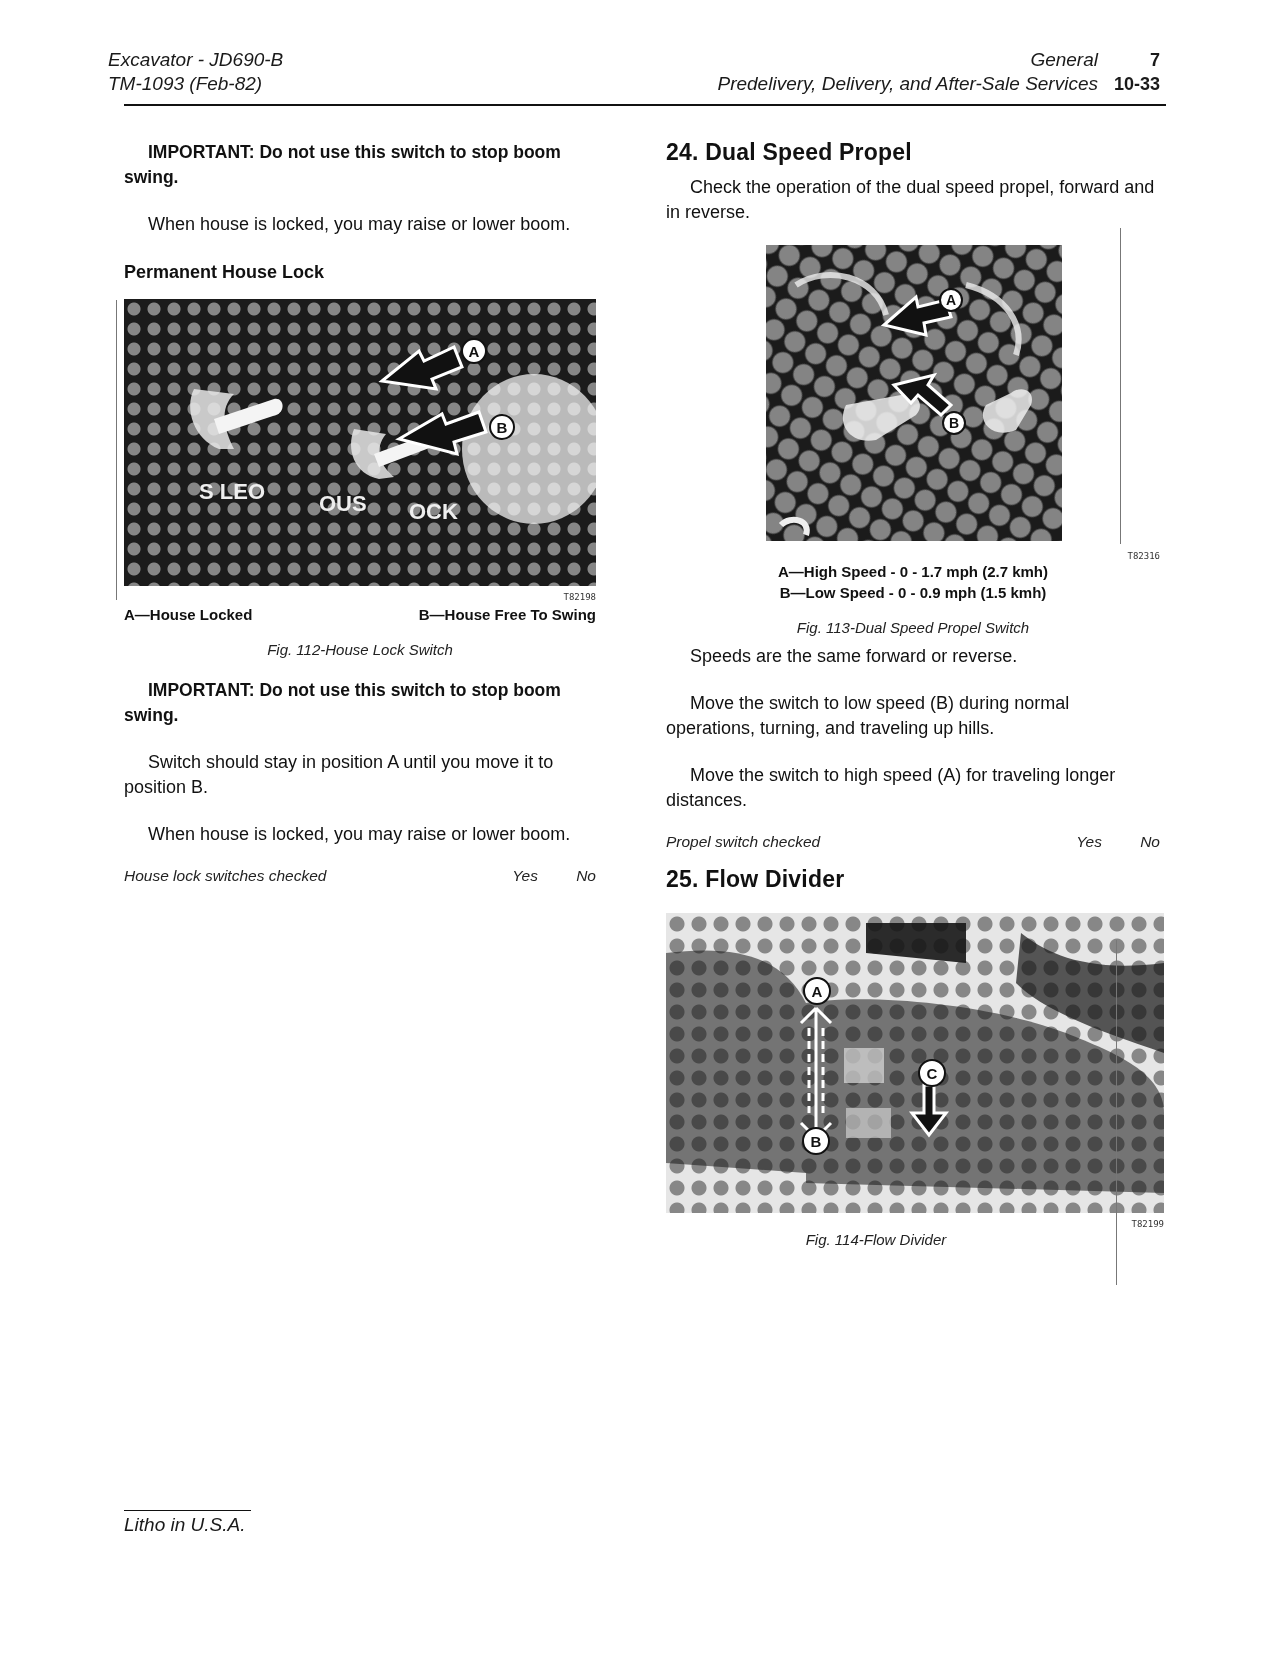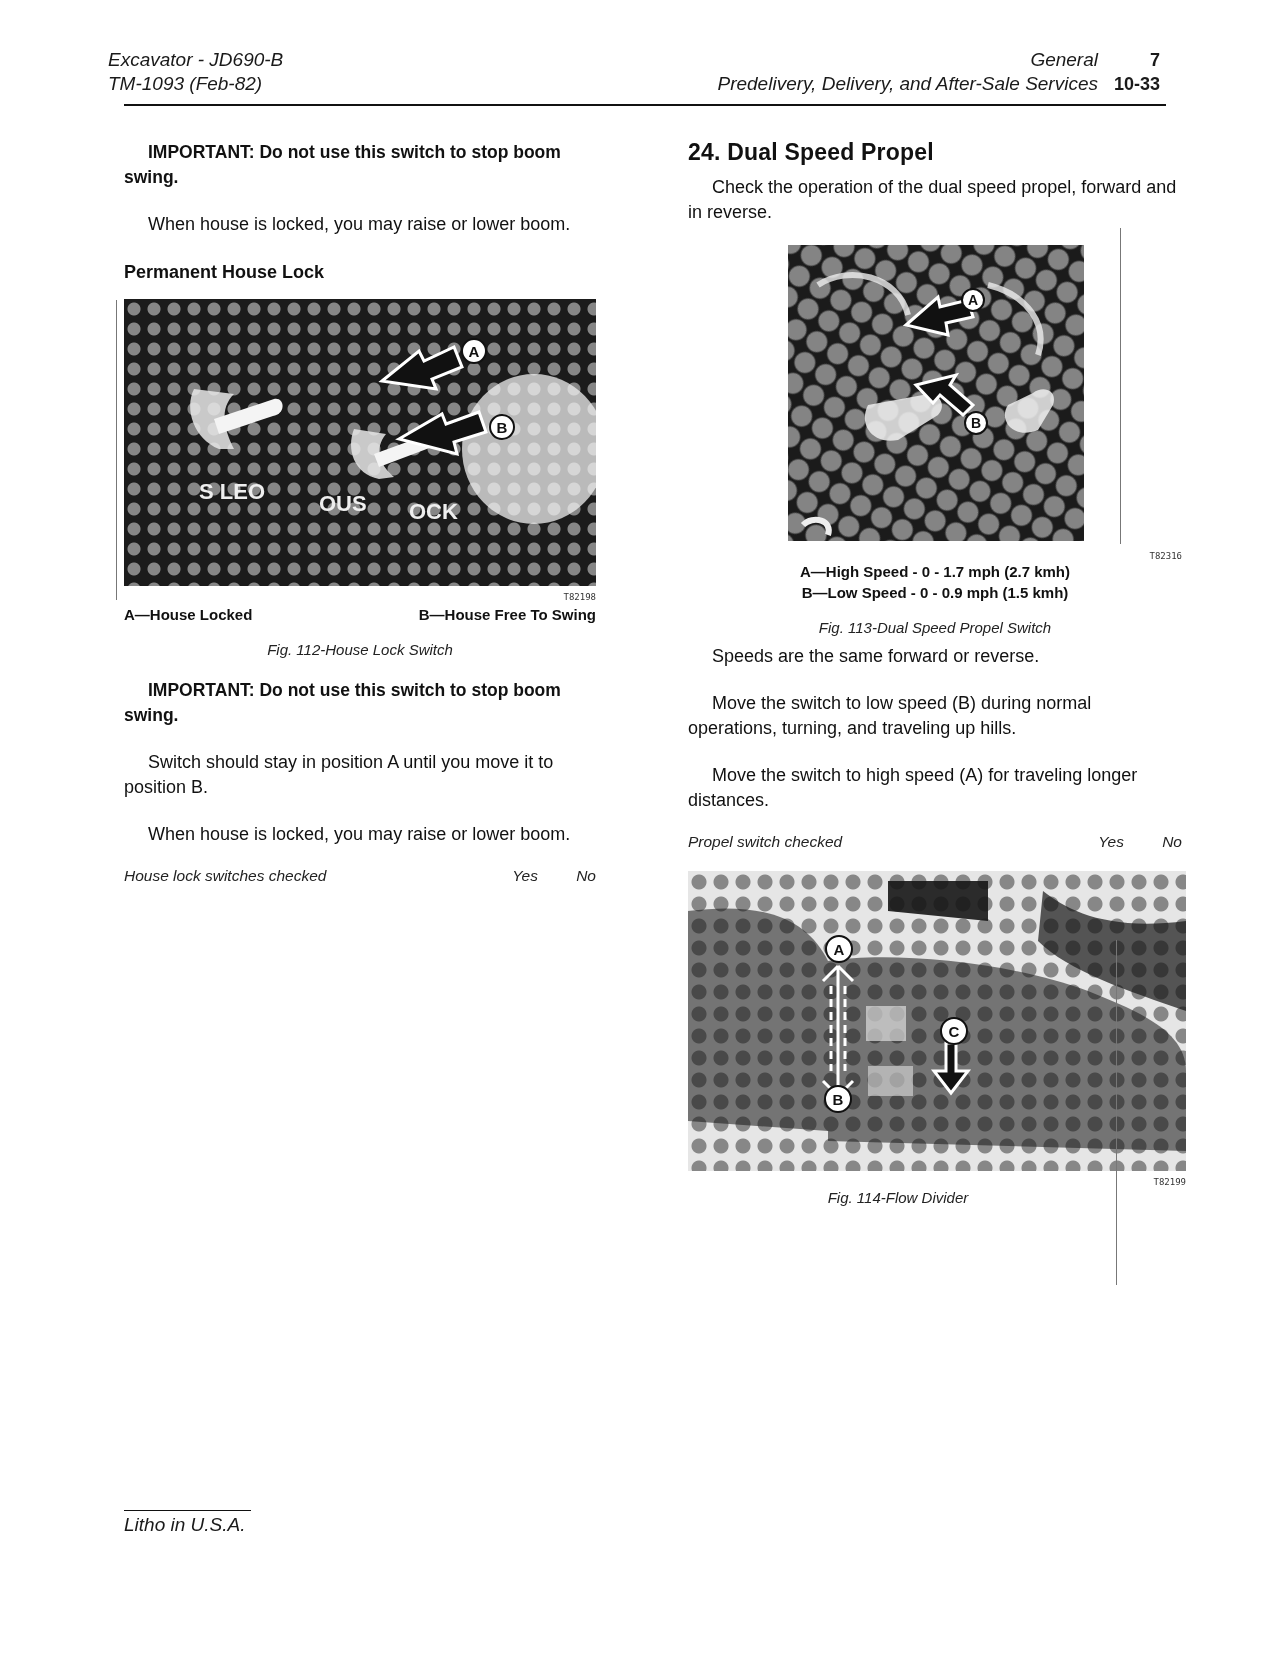--- a/index.html
+++ b/index.html
@@ -8,21 +8,21 @@
 
   .hdr { position: absolute; top: 48px; font-size: 19px; font-style: italic; line-height: 24px; color: #1a1a1a; }
   .hdr-left { left: 108px; }
   .hdr-right { right: 119px; text-align: right; }
   .hdr-right .row { display: flex; justify-content: flex-end; align-items: baseline; }
   .hdr-right .num { font-style: normal; font-weight: bold; width: 62px; text-align: right; font-size: 18px; }
   .hdr-rule { position: absolute; left: 124px; right: 113px; top: 104px; border-top: 2px solid #111; }
 
   .col { position: absolute; top: 140px; width: 494px; }
   .col-left { left: 124px; }
-  .col-right { left: 688px; width: 494px; }
+  .col-right { left: 666px; width: 494px; }
 
   p { margin: 0; font-size: 18px; line-height: 25px; }
   .indent { text-indent: 24px; }
   .important { font-weight: bold; font-size: 17.5px; }
   .subhead { font-weight: bold; font-size: 18px; }
   .section-title { font-weight: bold; font-size: 23px; line-height: 28px; letter-spacing: 0.2px; }
 
   .fig { position: relative; background: #1b1b1b; overflow: hidden; }
   .fig .dots { position: absolute; inset: 0;
     background-image: radial-gradient(circle, #8c8c8c 0 6px, transparent 7px);
@@ -146,20 +146,21 @@
 
   <p class="indent" style="margin-top:8px">Speeds are the same forward or reverse.</p>
   <p class="indent" style="margin-top:22px">Move the switch to low speed (B) during normal operations, turning, and traveling up hills.</p>
   <p class="indent" style="margin-top:22px">Move the switch to high speed (A) for traveling longer distances.</p>
   <div class="check-row" style="margin-top:20px; width:494px;">
     <span class="lbl">Propel switch checked</span>
     <span class="opt">Yes</span>
     <span class="opt">No</span>
   </div>
 
+  <div class="section-title" style="margin-top:14px">25.  Flow Divider</div>
 
   <div class="fig" style="margin-top:20px; width:498px; height:300px; background:#161616;">
     <div class="dots light" style="background-image: radial-gradient(circle, #8e8e8e 0 7px, transparent 8px); background-size: 22px 22px;"></div>
     <svg width="498" height="300" viewBox="0 0 498 300">
       <path d="M0 40 C80 30 120 50 140 90 L140 260 L0 250 Z" fill="#161616" opacity="0.55"></path>
       <path d="M200 10 L300 10 L300 50 L200 40 Z" fill="#161616" opacity="0.9"></path>
       <path d="M140 90 C200 80 320 90 400 120 C450 140 498 160 498 200 L498 280 L140 270 Z" fill="#161616" opacity="0.55"></path>
       <path d="M355 20 C380 40 420 60 498 50 L498 140 C440 120 380 100 350 70 Z" fill="#161616" opacity="0.7"></path>
       <rect x="178" y="135" width="40" height="35" fill="#ddd" opacity="0.7"></rect>
       <rect x="180" y="195" width="45" height="30" fill="#ddd" opacity="0.6"></rect>

